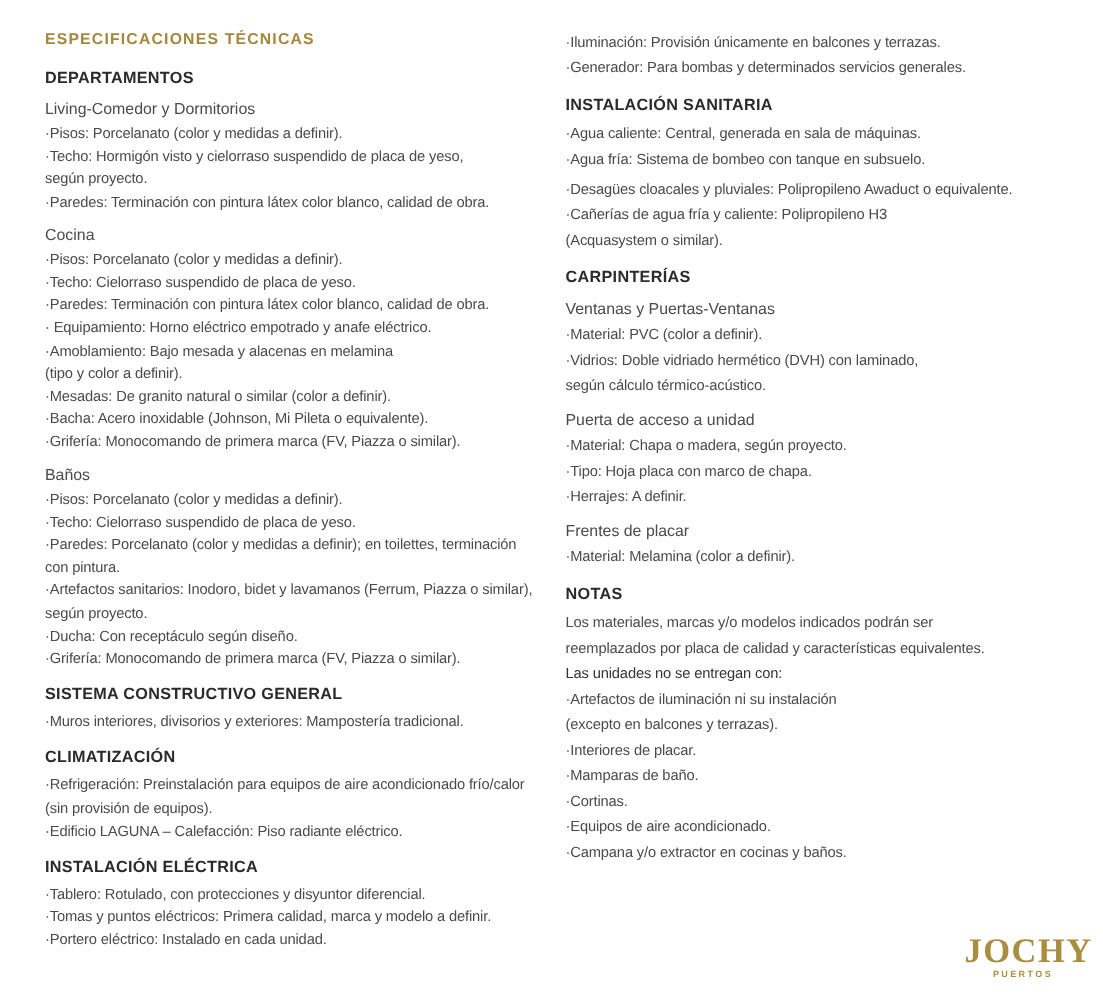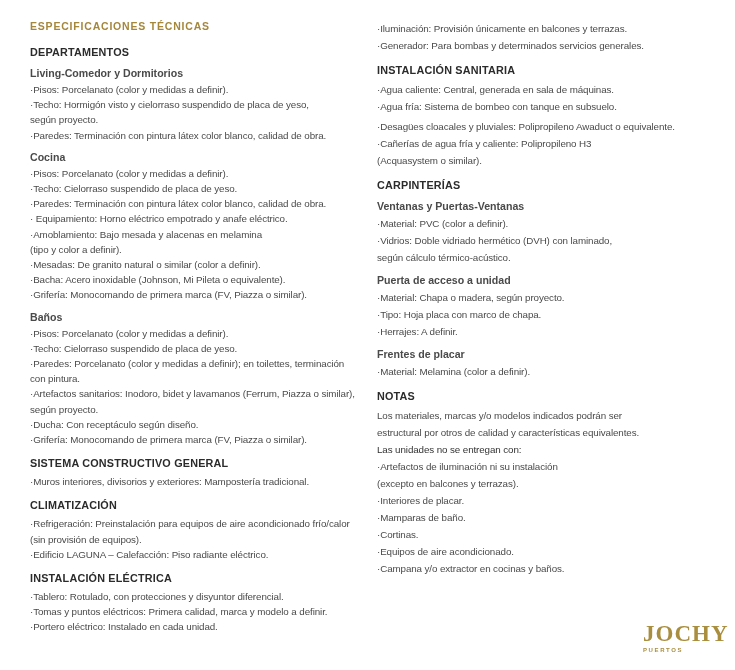--- a/index.html
+++ b/index.html
@@ -17,31 +17,31 @@
   .blk{white-space:nowrap;}
   .title{
     font-size:10.5px;font-weight:700;letter-spacing:.8px;
     color:#A5873B;margin:0 0 14px 0;line-height:12px;
   }
   .section{
     font-size:10.8px;font-weight:700;color:#2b2b2b;
     letter-spacing:.2px;line-height:13px;margin:10px 0 4px 0;
   }
   .sub{
-    font-size:10.6px;font-weight:700;color:#4a4a4a;
+    font-size:10.6px;font-weight:400;color:#4a4a4a;
     line-height:13px;margin:8px 0 2px 0;
   }
   .line{font-size:9.8px;letter-spacing:-.1px;color:#4a4a4a;}
   .line-bold{font-size:9.8px;letter-spacing:-.1px;color:#333333;font-weight:400;}
   .col-left .line,.col-left .line-bold{line-height:15.2px;}
   .col-right .line,.col-right .line-bold{line-height:17px;}
   .gap{height:3px;}
   .logo{
     position:absolute;left:643px;top:622px;width:80px;
-    text-align:left;
+    text-align:center;
   }
   .logo-brand{
     font-family:"Liberation Serif","DejaVu Serif",serif;
     font-size:23px;font-weight:700;color:#A98E3F;
     letter-spacing:1px;line-height:24px;
   }
   .logo-tagline{
     font-size:6px;font-weight:700;color:#A98E3F;
     letter-spacing:1.6px;line-height:8px;padding-right:2px;
   }
@@ -104,21 +104,21 @@
       <div class="blk line">·Vidrios: Doble vidriado hermético (DVH) con laminado,</div>
       <div class="blk line">según cálculo  térmico-acústico.</div>
       <div class="blk sub">Puerta de acceso a unidad</div>
       <div class="blk line">·Material: Chapa o madera, según proyecto.</div>
       <div class="blk line">·Tipo: Hoja placa con marco de chapa.</div>
       <div class="blk line">·Herrajes: A definir.</div>
       <div class="blk sub">Frentes de placar</div>
       <div class="blk line">·Material: Melamina (color a definir).</div>
       <div class="blk section">NOTAS</div>
       <div class="blk line">Los materiales, marcas y/o modelos indicados podrán ser</div>
-      <div class="blk line">estructural por otros de calidad y características equivalentes.</div>
+      <div class="blk line">reemplazados por placa de calidad y características equivalentes.</div>
       <div class="blk line-bold">Las unidades no se entregan con:</div>
       <div class="blk line">·Artefactos de iluminación ni su instalación</div>
       <div class="blk line">(excepto en balcones y terrazas).</div>
       <div class="blk line">·Interiores de placar.</div>
       <div class="blk line">·Mamparas de baño.</div>
       <div class="blk line">·Cortinas.</div>
       <div class="blk line">·Equipos de aire acondicionado.</div>
       <div class="blk line">·Campana y/o extractor en cocinas y baños.</div>
     </div>
   <div class="logo">

